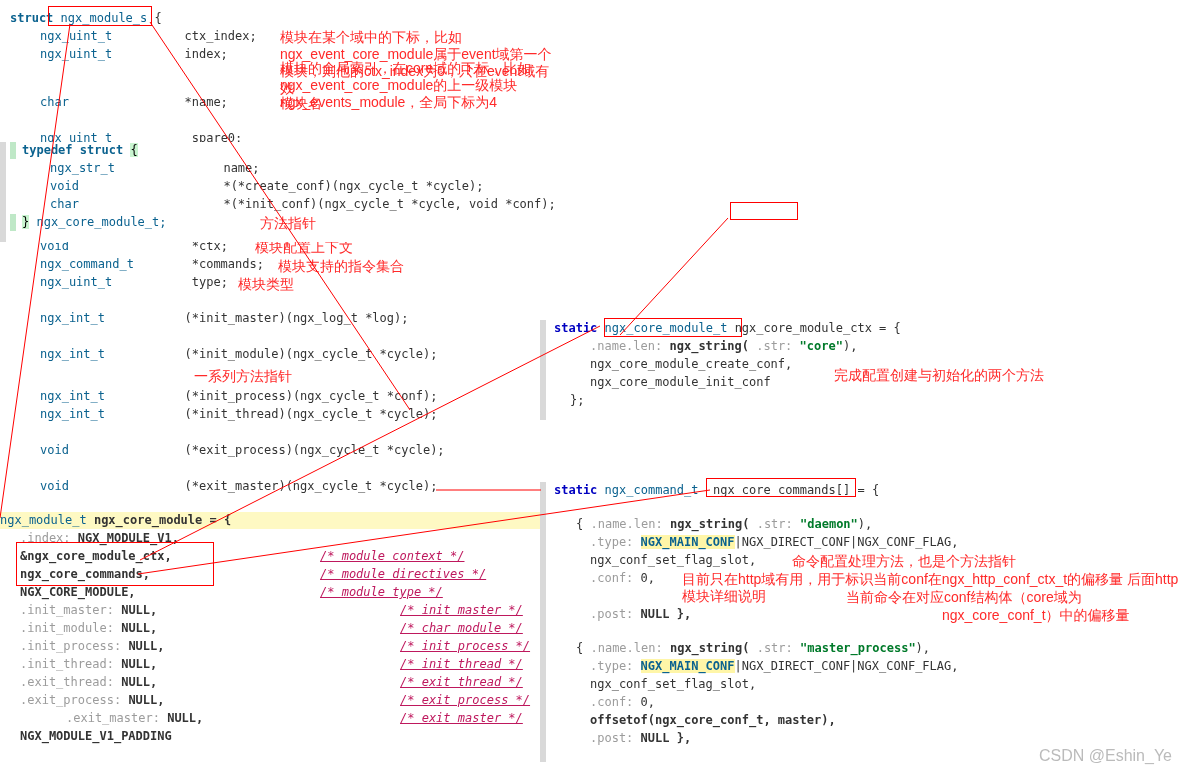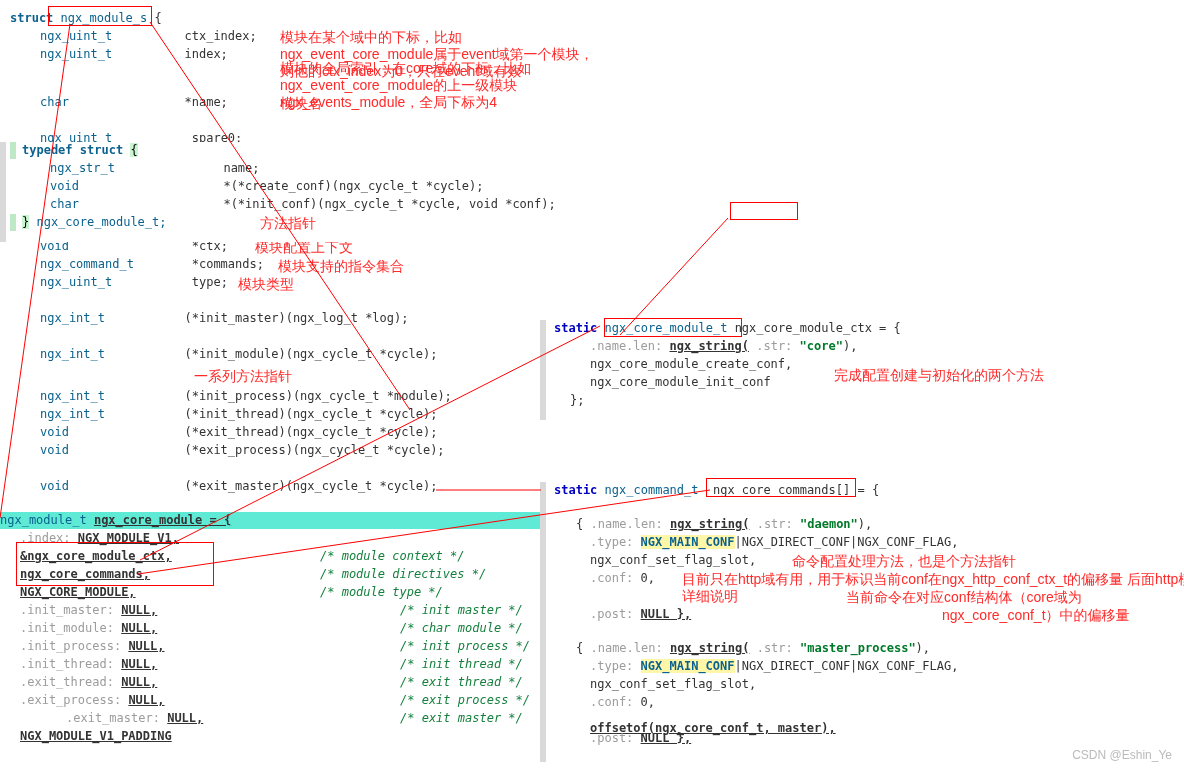--- a/index.html
+++ b/index.html
@@ -11,39 +11,38 @@
     font-family: "Menlo", "Consolas", monospace;
     font-size: 12px;
     line-height: 17px;
     overflow: hidden;
     position: relative;
   }
   .line { white-space: pre; }
   .pane {
     position: absolute;
     background: #ffffff;
-    padding-left: 34px;
   }
   .pane .gutter {
     position: absolute;
     left: 0;
     top: 0;
     width: 6px;
     height: 100%;
     background: #d9d9d9;
   }
   .kw   { color: #0000c0; font-weight: bold; }
   .kw2  { color: #0b628f; font-weight: bold; } 
   .typ  { color: #0b628f; }
   .id   { color: #333333; }
   .punc { color: #333333; }
   .mute { color: #9c9c9c; }
-  .cmnt { color: #15803d; font-style: italic; }
+  .cmnt { color: #be185d; font-style: italic; text-decoration: underline; }
   .str  { color: #007a2a; font-weight: bold; }
-  .const{ color: #333333; font-weight: bold; text-decoration: underline; }
+  .const{ color: #333333; font-weight: bold; }
   .macro{ color: #0b628f; font-weight: bold; }
   .hl-y { background: #fff6a8; }
   .hl-g { background: #c9f5d0; }
   .note { color: #ff2a2a; font-family: "Arial", sans-serif; font-size: 14px; }
   .box-red {
     position: absolute;
     border: 1px solid red;
     pointer-events: none;
   }
   svg.overlay {
@@ -52,21 +51,21 @@
     width: 1184px;
     height: 768px;
     pointer-events: none;
   }
   .watermark {
     position: absolute;
     right: 12px;
     bottom: 4px;
     color: #bbb;
     font-family: Arial, sans-serif;
-    font-size: 12px;
+    font-size: 16px;
   }
 </style>
 </head>
 <body>
 
 <div class="pane" style="left:0;top:0;width:560px;height:500px;">
   <div class="line" style="position:absolute;left:10px;top:10px;"><span class="kw2">struct</span> <span class="typ">ngx_module_s</span> <span class="punc">{</span></div>
   <div class="line" style="position:absolute;left:40px;top:28px;"><span class="typ">ngx_uint_t</span>          <span class="id">ctx_index;</span></div>
   <div class="note" style="position:absolute;left:280px;top:29px;">模块在某个域中的下标，比如ngx_event_core_module属于event域第一个模块，则他的ctx_index为0，只在event域有效</div>
   <div class="line" style="position:absolute;left:40px;top:46px;"><span class="typ">ngx_uint_t</span>          <span class="id">index;</span></div>
@@ -84,29 +83,28 @@
   <div class="line" style="position:absolute;left:40px;top:238px;"><span class="typ">void</span>                 <span class="id">*ctx;</span></div>
   <div class="note" style="position:absolute;left:255px;top:239px;">模块配置上下文</div>
   <div class="line" style="position:absolute;left:40px;top:256px;"><span class="typ">ngx_command_t</span>        <span class="id">*commands;</span></div>
   <div class="note" style="position:absolute;left:278px;top:258px;">模块支持的指令集合</div>
   <div class="line" style="position:absolute;left:40px;top:274px;"><span class="typ">ngx_uint_t</span>           <span class="id">type;</span></div>
   <div class="note" style="position:absolute;left:238px;top:276px;">模块类型</div>
 
   <div class="line" style="position:absolute;left:40px;top:310px;"><span class="typ">ngx_int_t</span>           <span class="id">(*init_master)(ngx_log_t *log);</span></div>
   <div class="line" style="position:absolute;left:40px;top:346px;"><span class="typ">ngx_int_t</span>           <span class="id">(*init_module)(ngx_cycle_t *cycle);</span></div>
   <div class="note" style="position:absolute;left:194px;top:368px;">一系列方法指针</div>
-  <div class="line" style="position:absolute;left:40px;top:388px;"><span class="typ">ngx_int_t</span>           <span class="id">(*init_process)(ngx_cycle_t *module);</span></div>
+  <div class="line" style="position:absolute;left:40px;top:388px;"><span class="typ">ngx_int_t</span>           <span class="id">(*init_process)(ngx_cycle_t *conf);</span></div>
   <div class="line" style="position:absolute;left:40px;top:406px;"><span class="typ">ngx_int_t</span>           <span class="id">(*init_thread)(ngx_cycle_t *cycle);</span></div>
-  <div class="line" style="position:absolute;left:40px;top:424px;"><span class="typ">void</span>                <span class="id">(*exit_thread)(ngx_cycle_t *cycle);</span></div>
   <div class="line" style="position:absolute;left:40px;top:442px;"><span class="typ">void</span>                <span class="id">(*exit_process)(ngx_cycle_t *cycle);</span></div>
   <div class="line" style="position:absolute;left:40px;top:478px;"><span class="typ">void</span>                <span class="id">(*exit_master)(ngx_cycle_t *cycle);</span></div>
 </div>
 
 <div class="pane" style="left:0;top:512px;width:560px;height:260px;">
-  <div class="line" style="position:absolute;left:0;top:0;background:#5eead4;width:100%;"><span class="typ">ngx_module_t </span><span class="const">ngx_core_module = {</span></div>
+  <div class="line" style="position:absolute;left:0;top:0;background:#fef9c3;width:100%;"><span class="typ">ngx_module_t </span><span class="const">ngx_core_module = {</span></div>
   <div class="line" style="position:absolute;left:20px;top:18px;"><span class="mute">.index:</span> <span class="const">NGX_MODULE_V1,</span></div>
   <div class="line" style="position:absolute;left:20px;top:36px;"><span class="const">&amp;ngx_core_module_ctx,</span></div>
   <div class="line cmnt" style="position:absolute;left:320px;top:36px;">/* module context */</div>
   <div class="line" style="position:absolute;left:20px;top:54px;"><span class="const">ngx_core_commands,</span></div>
   <div class="line cmnt" style="position:absolute;left:320px;top:54px;">/* module directives */</div>
   <div class="line" style="position:absolute;left:20px;top:72px;"><span class="const">NGX_CORE_MODULE,</span></div>
   <div class="line cmnt" style="position:absolute;left:320px;top:72px;">/* module type */</div>
   <div class="line" style="position:absolute;left:20px;top:90px;"><span class="mute">.init_master:</span> <span class="const">NULL,</span></div>
   <div class="line cmnt" style="position:absolute;left:400px;top:90px;">/* init master */</div>
   <div class="line" style="position:absolute;left:20px;top:108px;"><span class="mute">.init_module:</span> <span class="const">NULL,</span></div>
@@ -157,21 +155,21 @@
   <div class="line" style="position:absolute;left:50px;top:88px;"><span class="mute">.conf:</span> <span class="id">0,</span></div>
   <div class="note" style="position:absolute;left:118px;top:89px;margin-left:24px;">目前只在http域有用，用于标识当前conf在ngx_http_conf_ctx_t的偏移量 后面http模块详细说明</div>
   <div class="note" style="position:absolute;left:306px;top:107px;">当前命令在对应conf结构体（core域为</div>
   <div class="line" style="position:absolute;left:50px;top:124px;"><span class="mute">.post:</span> <span class="const">NULL },</span></div>
   <div class="note" style="position:absolute;left:402px;top:125px;">ngx_core_conf_t）中的偏移量</div>
 
   <div class="line" style="position:absolute;left:36px;top:158px;"><span class="id">{ </span><span class="mute">.name.len:</span> <span class="const">ngx_string(</span> <span class="mute">.str:</span> <span class="str">"master_process"</span><span class="id">),</span></div>
   <div class="line" style="position:absolute;left:50px;top:176px;"><span class="mute">.type:</span> <span class="macro hl-y">NGX_MAIN_CONF</span><span class="id">|NGX_DIRECT_CONF|NGX_CONF_FLAG,</span></div>
   <div class="line" style="position:absolute;left:50px;top:194px;"><span class="id">ngx_conf_set_flag_slot,</span></div>
   <div class="line" style="position:absolute;left:50px;top:212px;"><span class="mute">.conf:</span> <span class="id">0,</span></div>
-  <div class="line" style="position:absolute;left:50px;top:238px;"><span class="const">offsetof(ngx_core_conf_t, master),</span></div>
+  <div class="line" style="position:absolute;left:50px;top:230px;"><span class="const">offsetof(ngx_core_conf_t, master),</span></div>
   <div class="line" style="position:absolute;left:50px;top:248px;"><span class="mute">.post:</span> <span class="const">NULL },</span></div>
 </div>
 
 <div class="box-red" style="left:48px;top:6px;width:102px;height:18px;"></div>
 <div class="box-red" style="left:16px;top:542px;width:196px;height:42px;"></div>
 <div class="box-red" style="left:730px;top:202px;width:66px;height:16px;"></div>
 <div class="box-red" style="left:604px;top:318px;width:136px;height:17px;"></div>
 <div class="box-red" style="left:706px;top:478px;width:148px;height:17px;"></div>
 
 <svg class="overlay">

